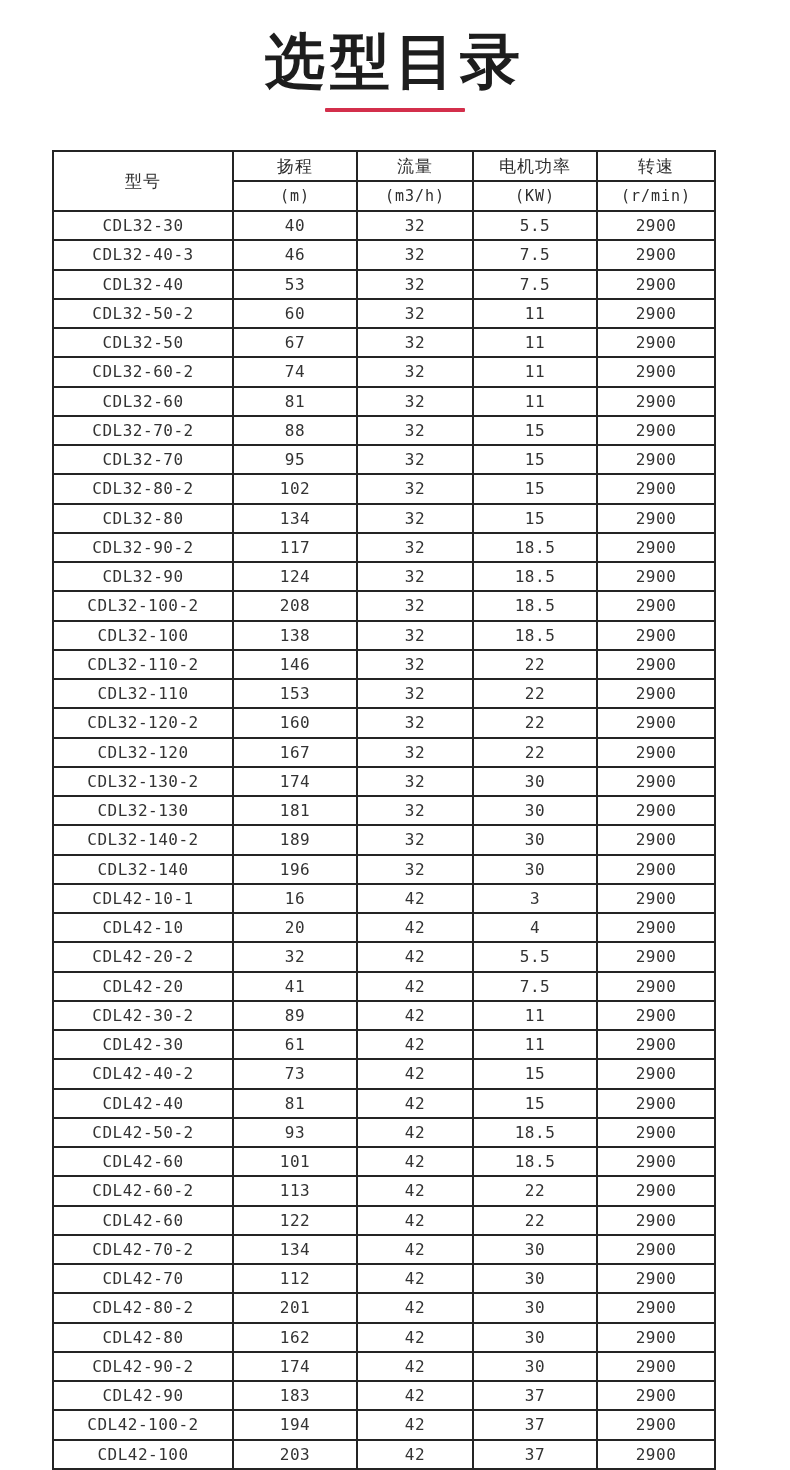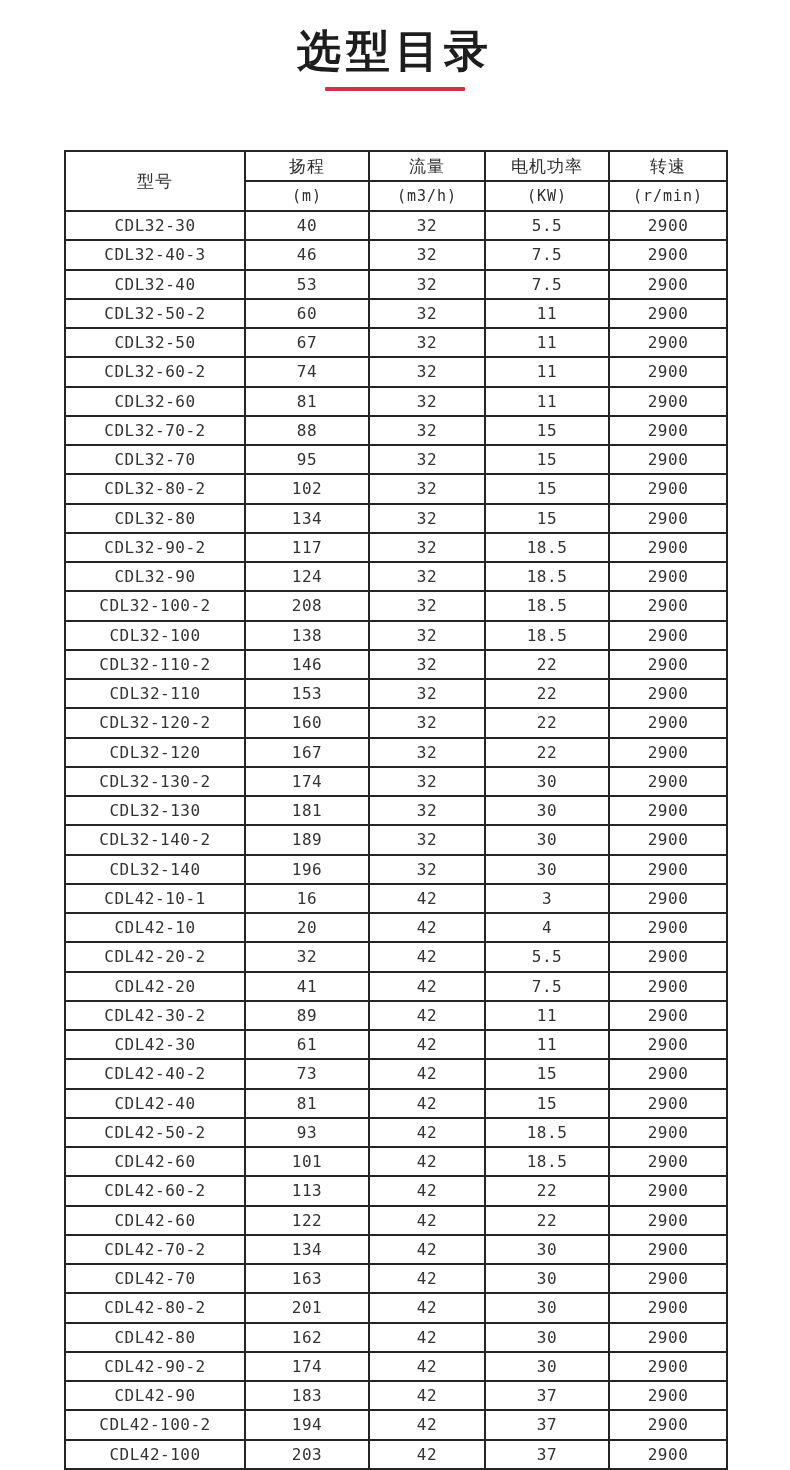--- a/index.html
+++ b/index.html
@@ -18,36 +18,36 @@
   .title-wrap {
     position: absolute;
     top: 0;
     left: 0;
     width: 790px;
     text-align: center;
   }
   .page-title {
     margin: 0;
     padding-top: 22px;
-    font-size: 44px;
+    font-size: 60px;
     line-height: 1.32;
     font-weight: bold;
     letter-spacing: 5px;
     color: #1d1d1d;
   }
   .title-divider {
     width: 140px;
     height: 4px;
     margin: 7px auto 0 auto;
     background: #d32f4b;
     border-radius: 1px;
   }
   table.catalog-table {
     position: absolute;
-    left: 64px;
+    left: 52px;
     top: 150px;
     width: 662px;
     border-collapse: collapse;
     table-layout: fixed;
     text-align: center;
   }
   .catalog-table th,
   .catalog-table td {
     border: 2px solid #242424;
     padding: 0;
@@ -353,21 +353,21 @@
       </tr>
       <tr>
         <td>CDL42-70-2</td>
         <td>134</td>
         <td>42</td>
         <td>30</td>
         <td>2900</td>
       </tr>
       <tr>
         <td>CDL42-70</td>
-        <td>163</td>
+        <td>112</td>
         <td>42</td>
         <td>30</td>
         <td>2900</td>
       </tr>
       <tr>
         <td>CDL42-80-2</td>
         <td>201</td>
         <td>42</td>
         <td>30</td>
         <td>2900</td>

